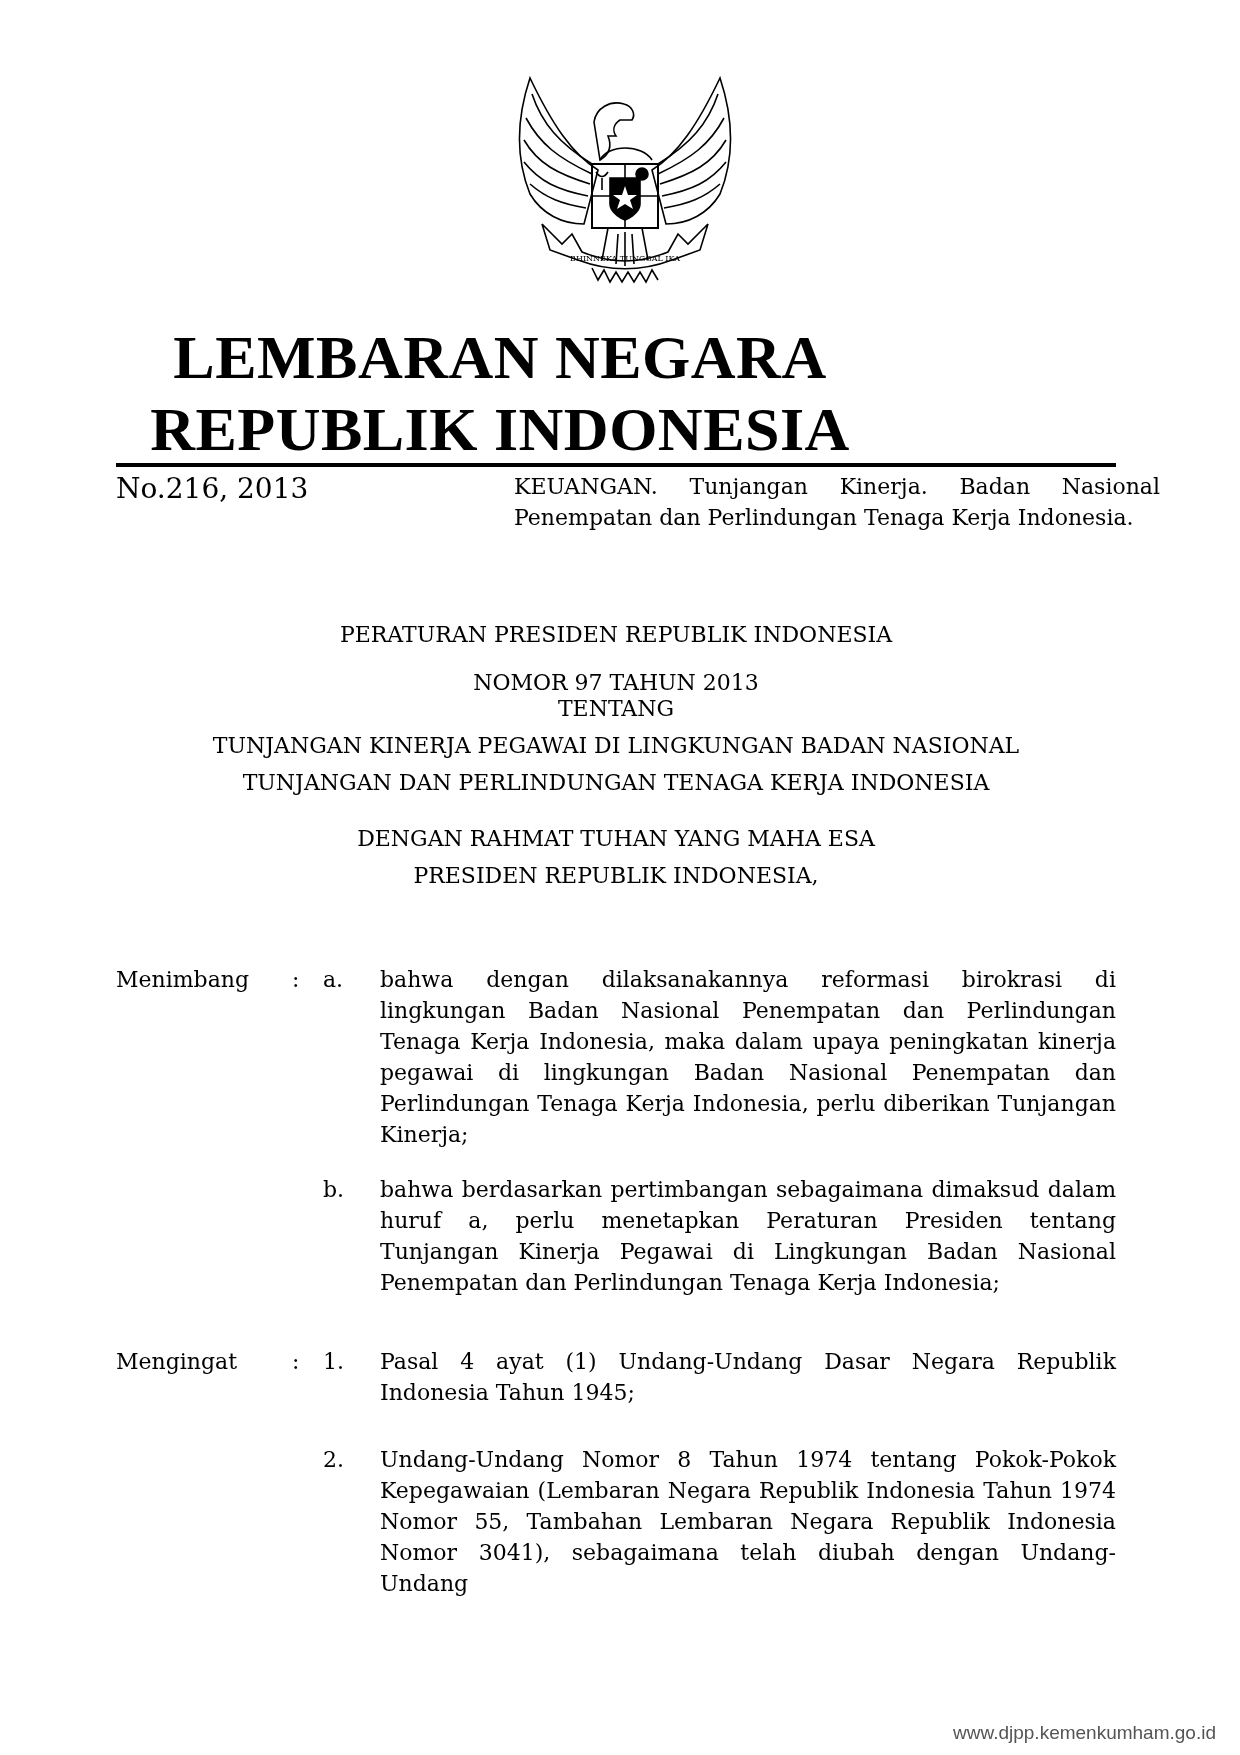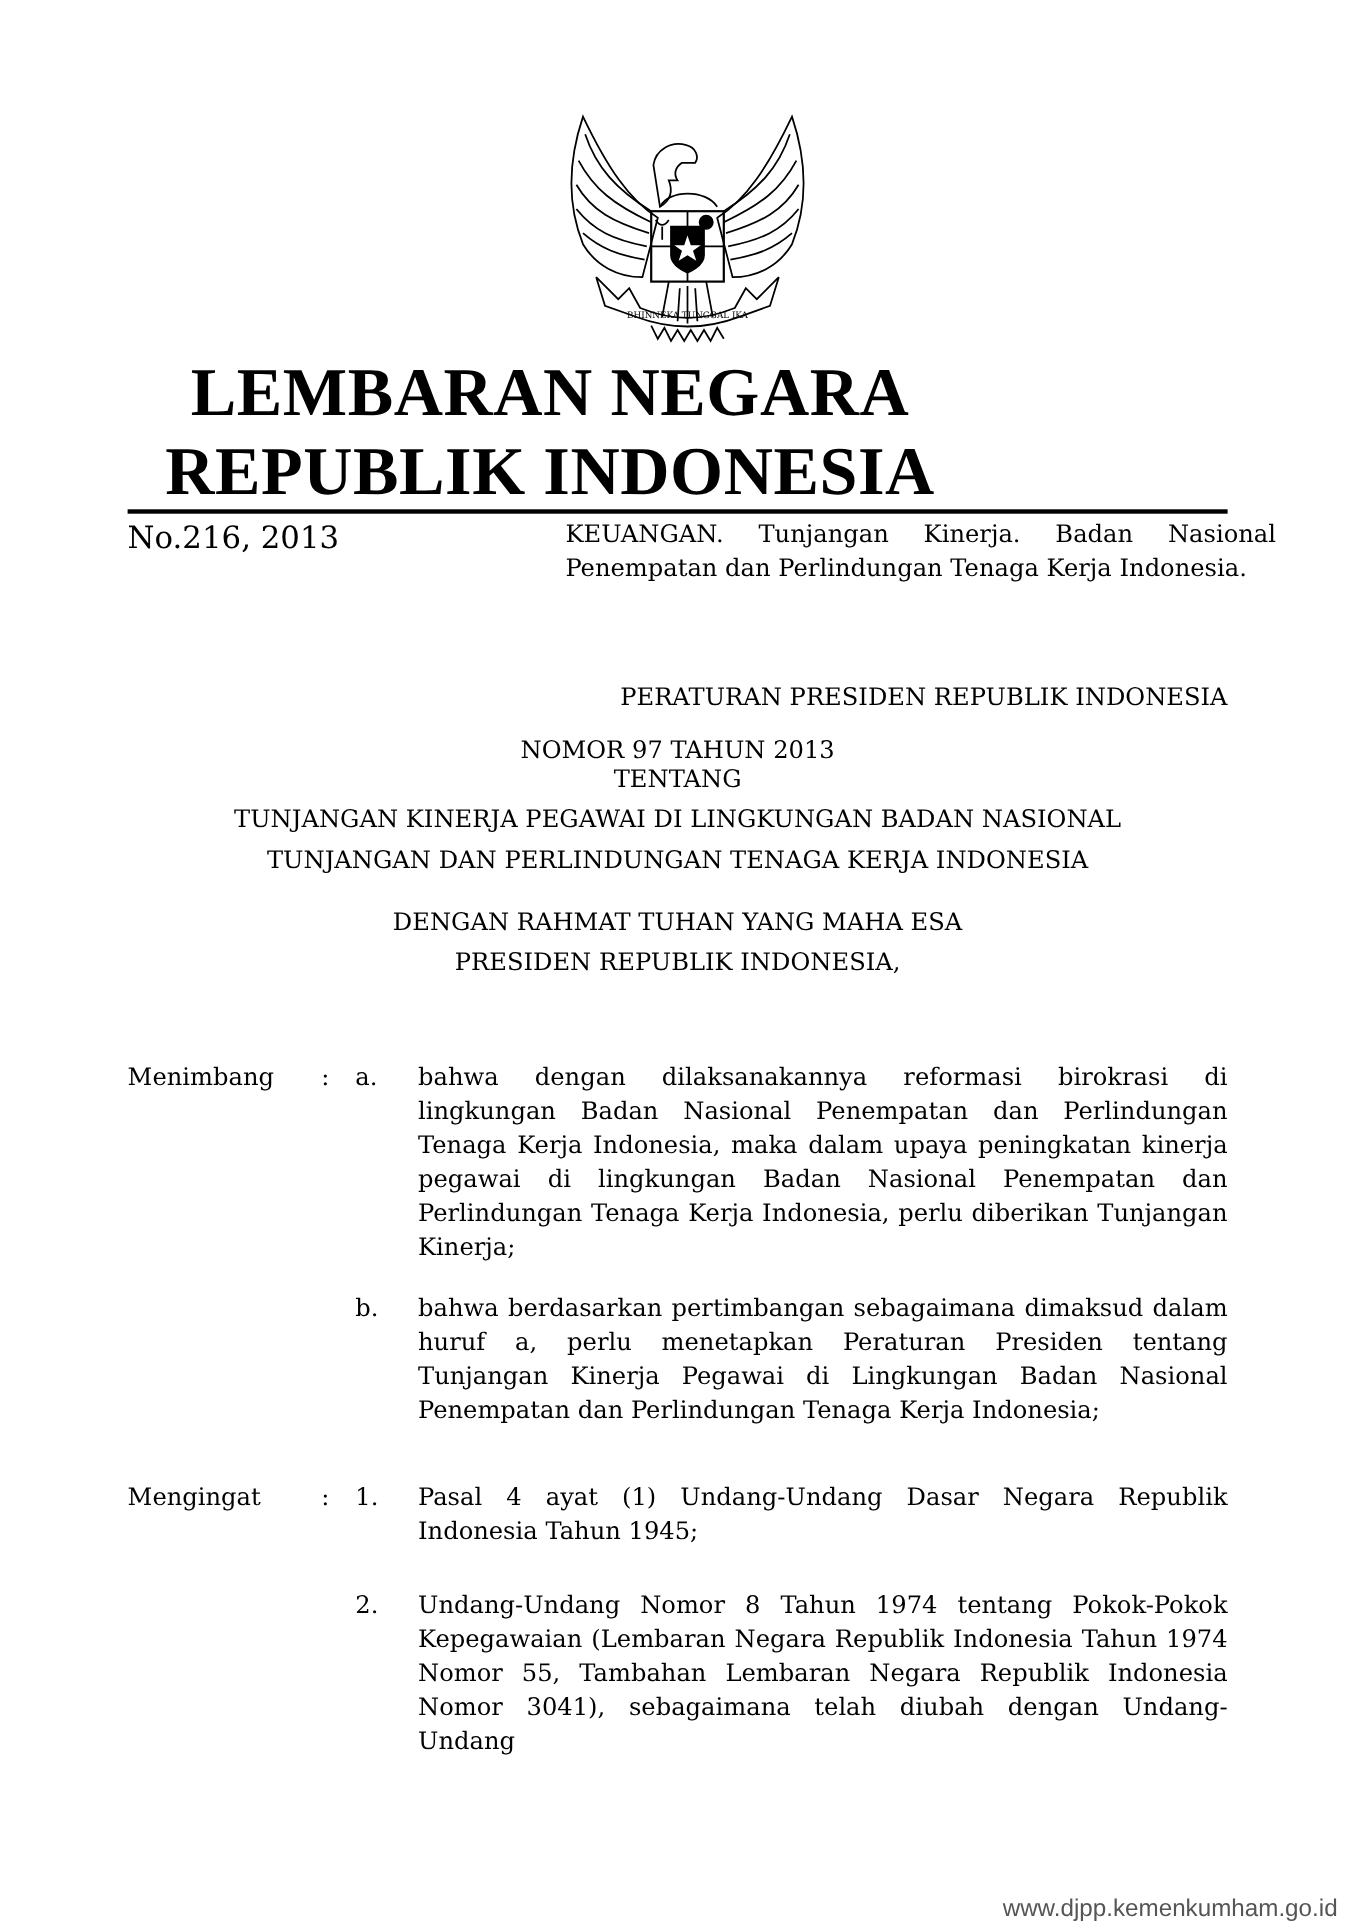--- a/index.html
+++ b/index.html
@@ -1,31 +1,31 @@
 <!DOCTYPE html>
 <html><head>
 <meta charset="utf-8">
 <style>
   html, body { margin: 0; padding: 0; background: #ffffff; }
   body { width: 1240px; height: 1755px; position: relative; overflow: hidden; color: #000; font-family: "DejaVu Serif", serif; }
-  .emblem { position: absolute; left: 512px; top: 102px; width: 226px; height: 210px; }
+  .emblem { position: absolute; left: 512px; top: 74px; width: 226px; height: 210px; }
   .masthead { position: absolute; left: 0; width: 1000px; text-align: center; font-family: "Liberation Serif", serif; font-weight: bold; font-size: 62px; letter-spacing: 0.5px; line-height: 1; }
   .mh1 { top: 326px; }
   .mh2 { top: 398px; }
   .rule { position: absolute; left: 116px; width: 1000px; height: 4px; background: #000; top: 463px; }
   .issue-no { position: absolute; left: 116px; top: 472px; font-size: 28px; }
   .issue-desc { position: absolute; left: 470px; top: 472px; width: 646px; font-size: 22px; line-height: 30.5px; text-align: justify; text-align-last: left; margin-left: 44px; }
   .title-block { position: absolute; left: 116px; width: 1000px; text-align: center; font-size: 22px; }
   .tl { position: absolute; left: 0; width: 100%; text-align: center; white-space: nowrap; }
   .clause { position: absolute; left: 116px; width: 1000px; font-size: 22px; line-height: 31px; }
   .clause .lbl { position: absolute; left: 0; top: 0; }
   .clause .colon { position: absolute; left: 176px; top: 0; }
   .clause .mark { position: absolute; left: 207px; top: 0; }
   .clause .txt { position: absolute; left: 264px; width: 736px; top: 0; text-align: justify; }
-  .footer { position: absolute; right: 24px; top: 1722px; font-family: "Liberation Sans", sans-serif; font-size: 22px; color: #555555; }
+  .footer { position: absolute; right: 24px; top: 1722px; font-family: "Liberation Sans", sans-serif; font-size: 19px; color: #555555; }
 </style>
 </head>
 <body>
 
 <div class="emblem">
   <svg width="226" height="210" viewBox="0 0 226 210" xmlns="http://www.w3.org/2000/svg" fill="none" stroke="#000" stroke-width="1.6">
 
     <path d="M18 4 C6 40 2 80 18 120 C30 140 50 150 72 150 L86 96 C60 80 40 50 18 4 Z"></path>
     <path d="M20 20 C30 50 48 70 80 90"></path>
       <path d="M14 44 C28 70 46 84 80 100"></path>
@@ -60,21 +60,21 @@
 </div>
 
 <div class="masthead mh1">LEMBARAN NEGARA</div>
 <div class="masthead mh2">REPUBLIK INDONESIA</div>
 <div class="rule"></div>
 
 <div class="issue-no">No.216, 2013</div>
 <div class="issue-desc">KEUANGAN. Tunjangan Kinerja. Badan Nasional Penempatan dan Perlindungan Tenaga Kerja Indonesia.</div>
 
 <div class="title-block" style="top:0; height:0;">
-  <div class="tl" style="top:622px;text-align:right;">PERATURAN PRESIDEN REPUBLIK INDONESIA</div>
+  <div class="tl" style="top:622px;">PERATURAN PRESIDEN REPUBLIK INDONESIA</div>
   <div class="tl" style="top:670px;">NOMOR 97 TAHUN 2013</div>
   <div class="tl" style="top:696px;">TENTANG</div>
   <div class="tl" style="top:733px;">TUNJANGAN KINERJA PEGAWAI DI LINGKUNGAN BADAN NASIONAL</div>
   <div class="tl" style="top:770px;">TUNJANGAN DAN PERLINDUNGAN TENAGA KERJA INDONESIA</div>
   <div class="tl" style="top:826px;">DENGAN RAHMAT TUHAN YANG MAHA ESA</div>
   <div class="tl" style="top:863px;">PRESIDEN REPUBLIK INDONESIA,</div>
 </div>
 
 <div class="clause" style="top:964px;">
   <span class="lbl">Menimbang</span>

